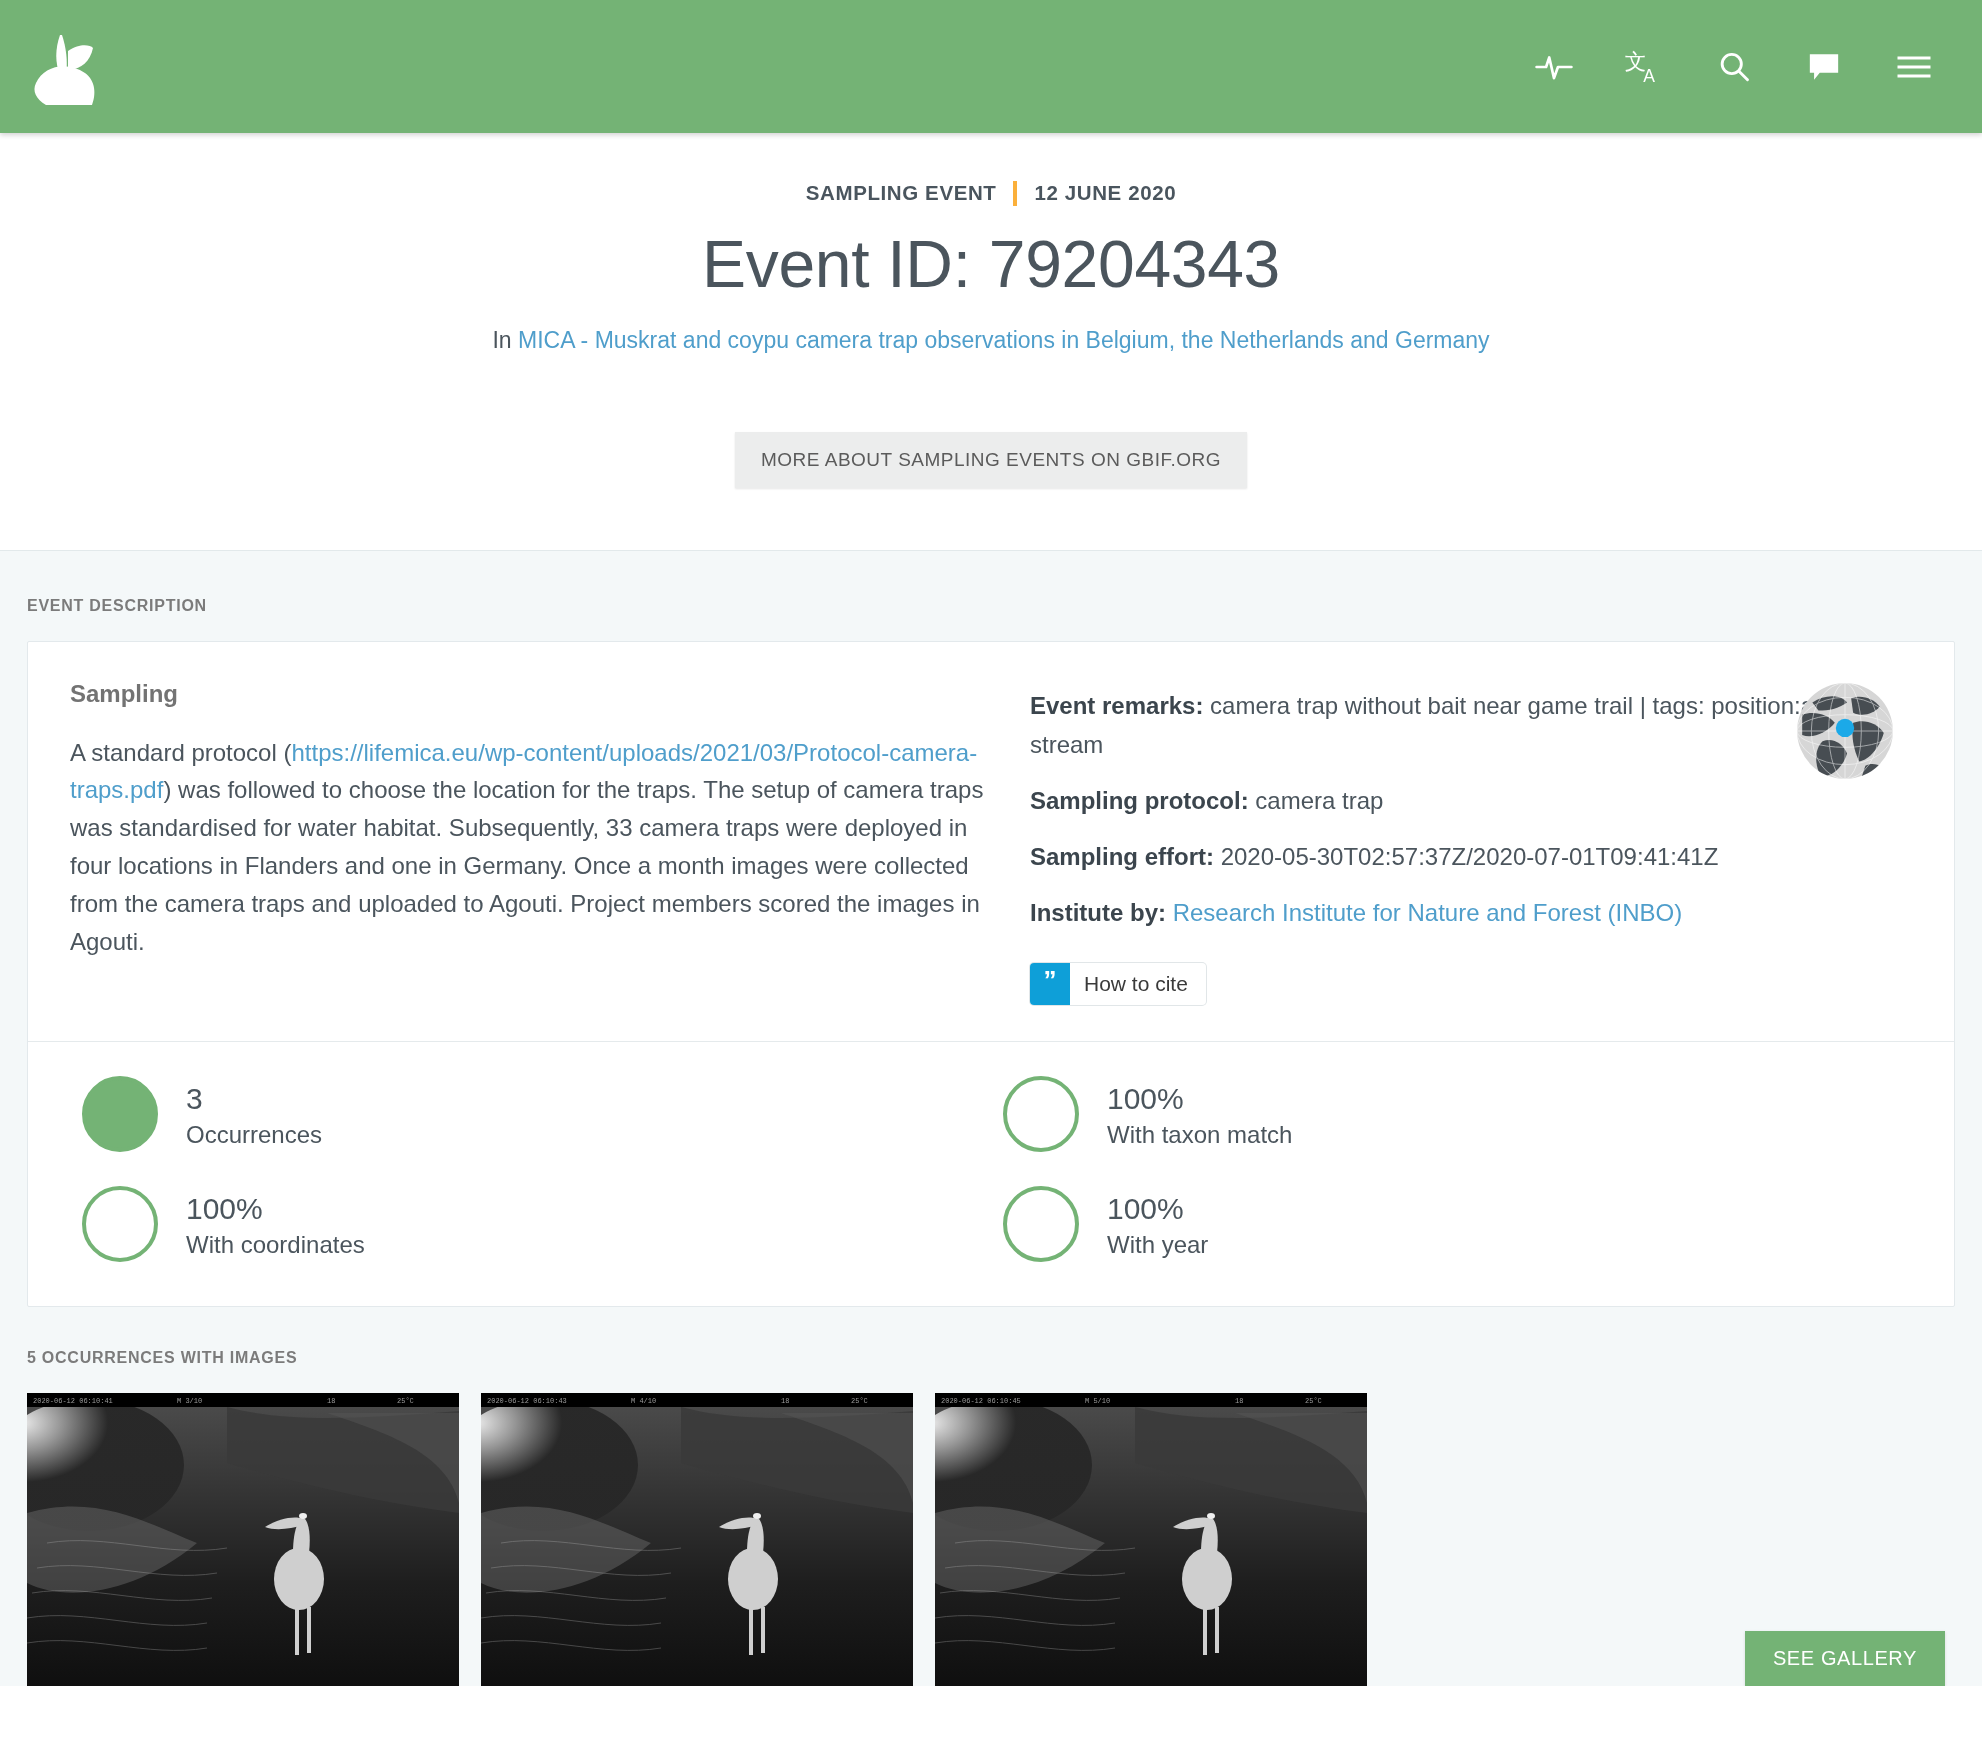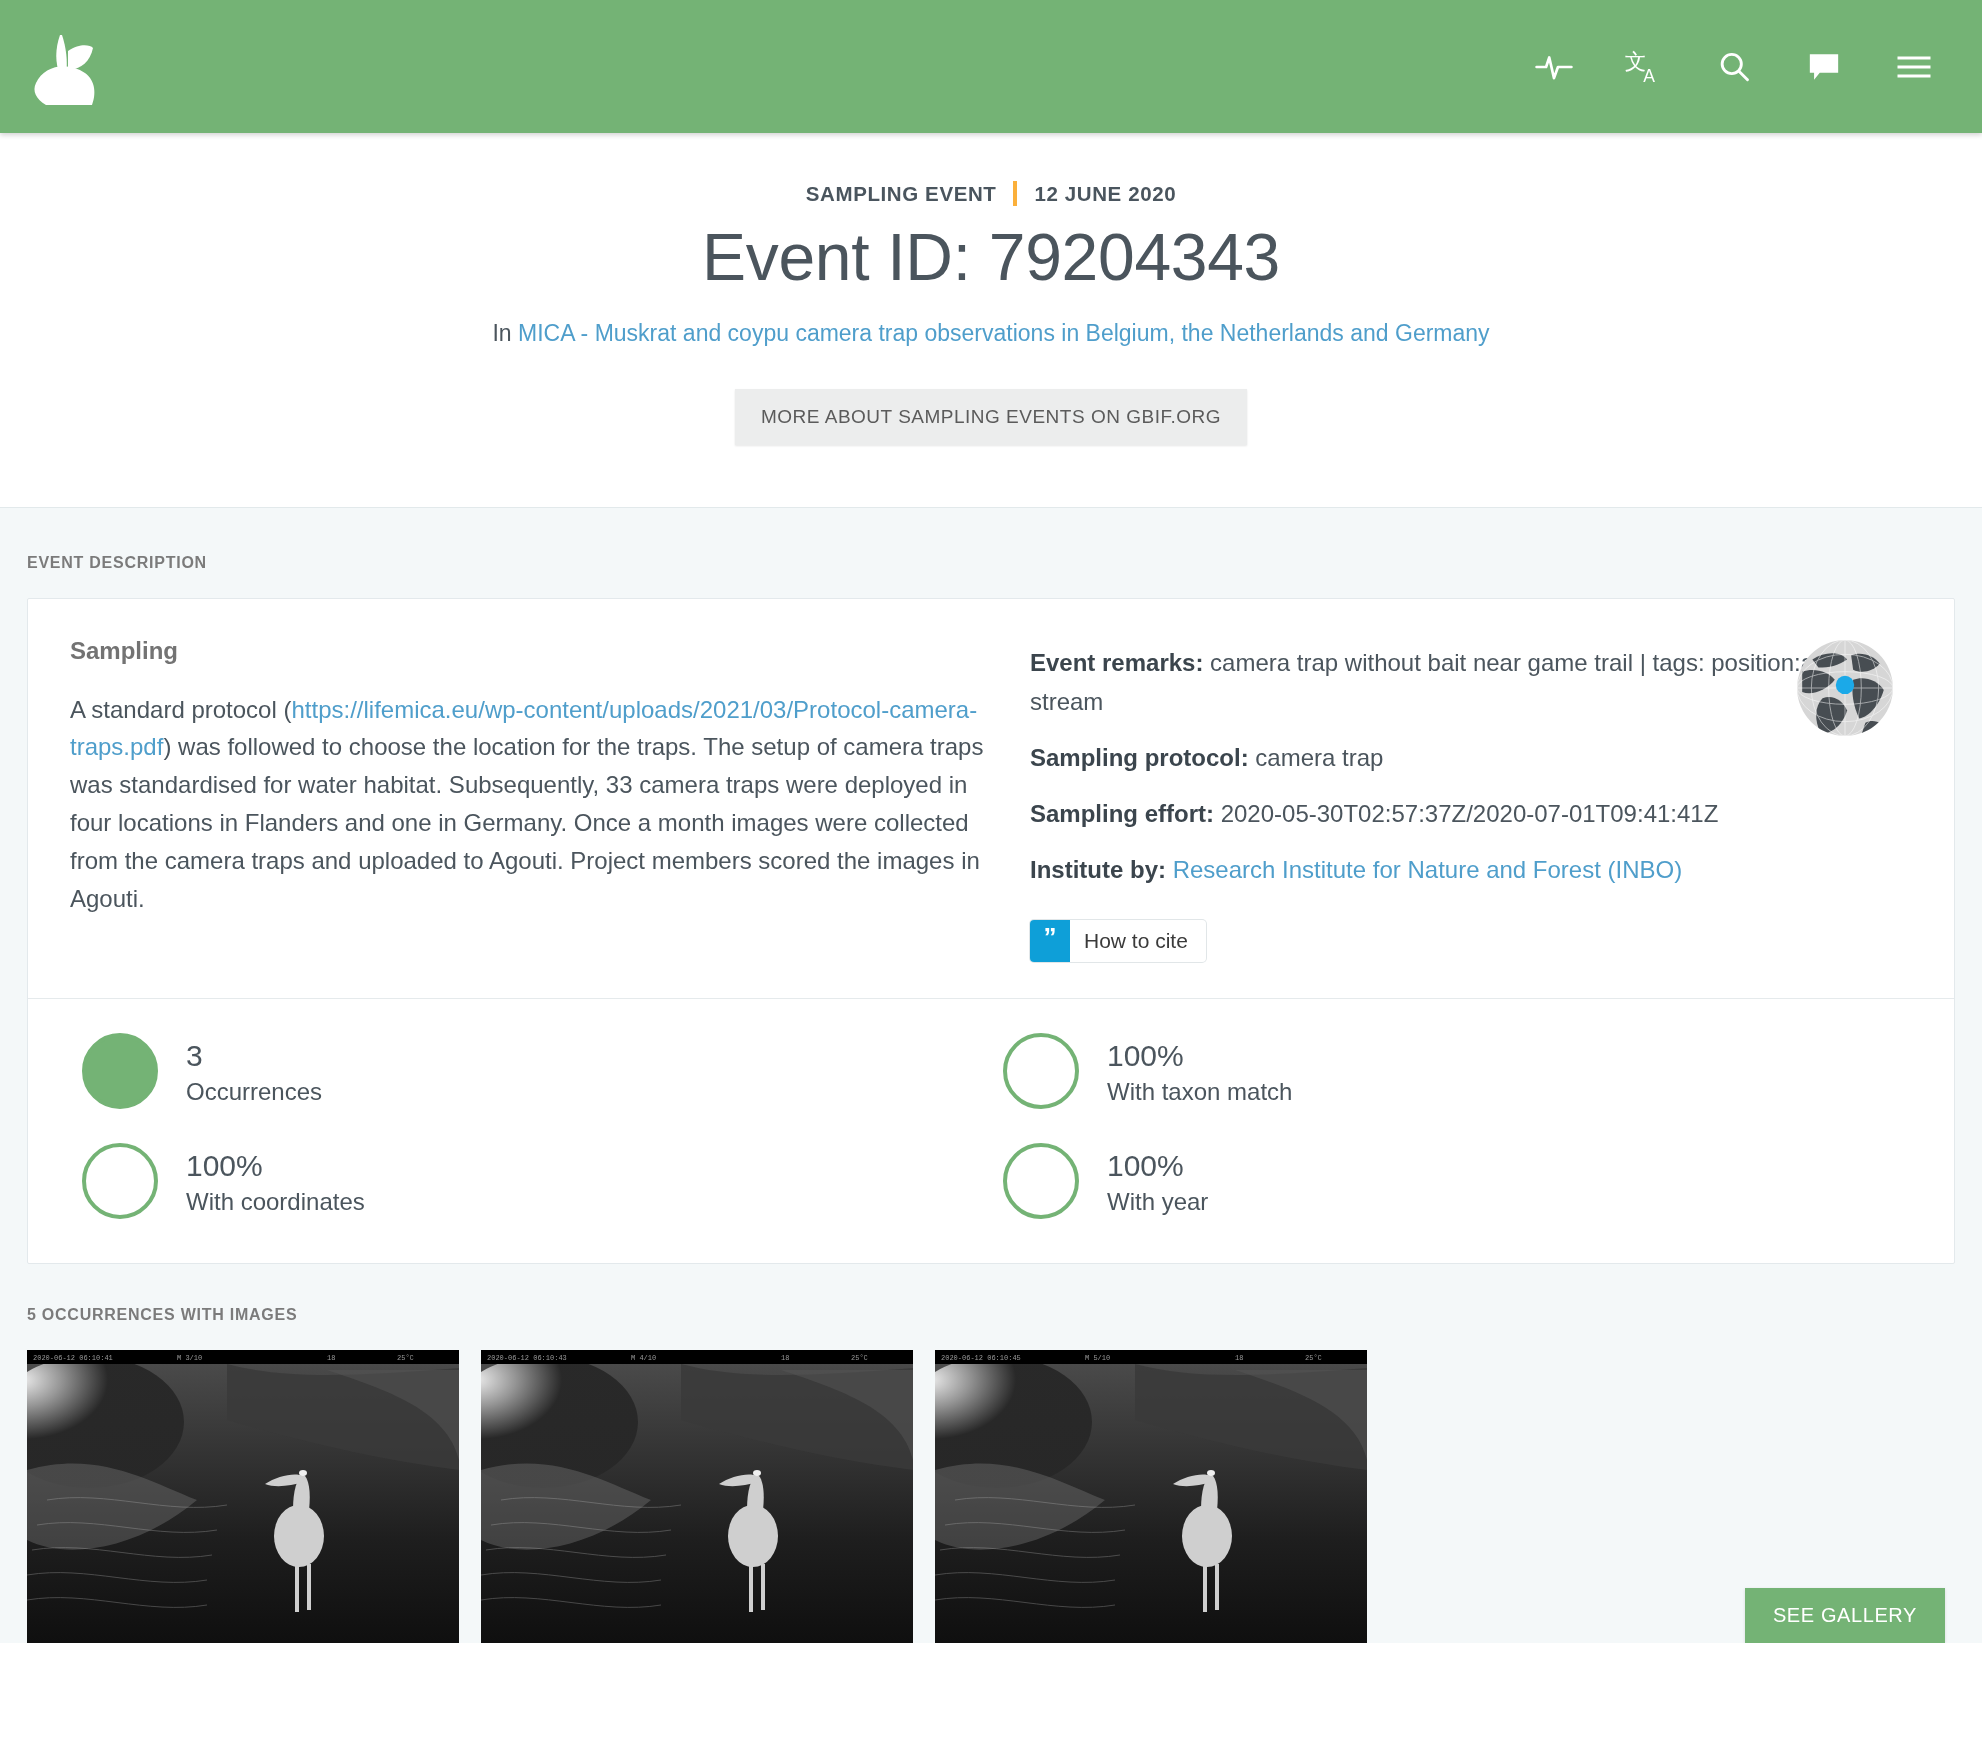--- a/index.html
+++ b/index.html
@@ -39,24 +39,23 @@
     background: #ffffff;
     text-align: center;
     padding: 48px 20px 62px;
   }
   .kv-line {
     font-size: 20.5px;
     font-weight: bold;
     letter-spacing: 0.6px;
     color: #4a555e;
     display: flex;
-    align-items: center;
     justify-content: center;
     gap: 17px;
-    margin-bottom: 11px;
+    margin-bottom: 18px;
   }
   .kv-sep {
     display: inline-block;
     width: 4px; height: 25px;
     background: #fbb03b;
   }
   .event-title {
     font-size: 66px;
     font-weight: normal;
     color: #4b555d;
@@ -74,20 +73,21 @@
     display: inline-block;
     background: #eceded;
     border: none;
     color: #5b5b5b;
     font-family: "Liberation Sans", sans-serif;
     font-size: 19px;
     letter-spacing: 0.5px;
     padding: 17px 26px;
     cursor: pointer;
     box-shadow: 0 1px 2px rgba(0,0,0,0.10);
+    margin-top: 36px;
   }
 
   
   .page-body {
     background: #f4f8f9;
     border-top: 1px solid #e2e9eb;
     padding: 46px 27px 0;
     min-height: 880px;
   }
   .section-label {

